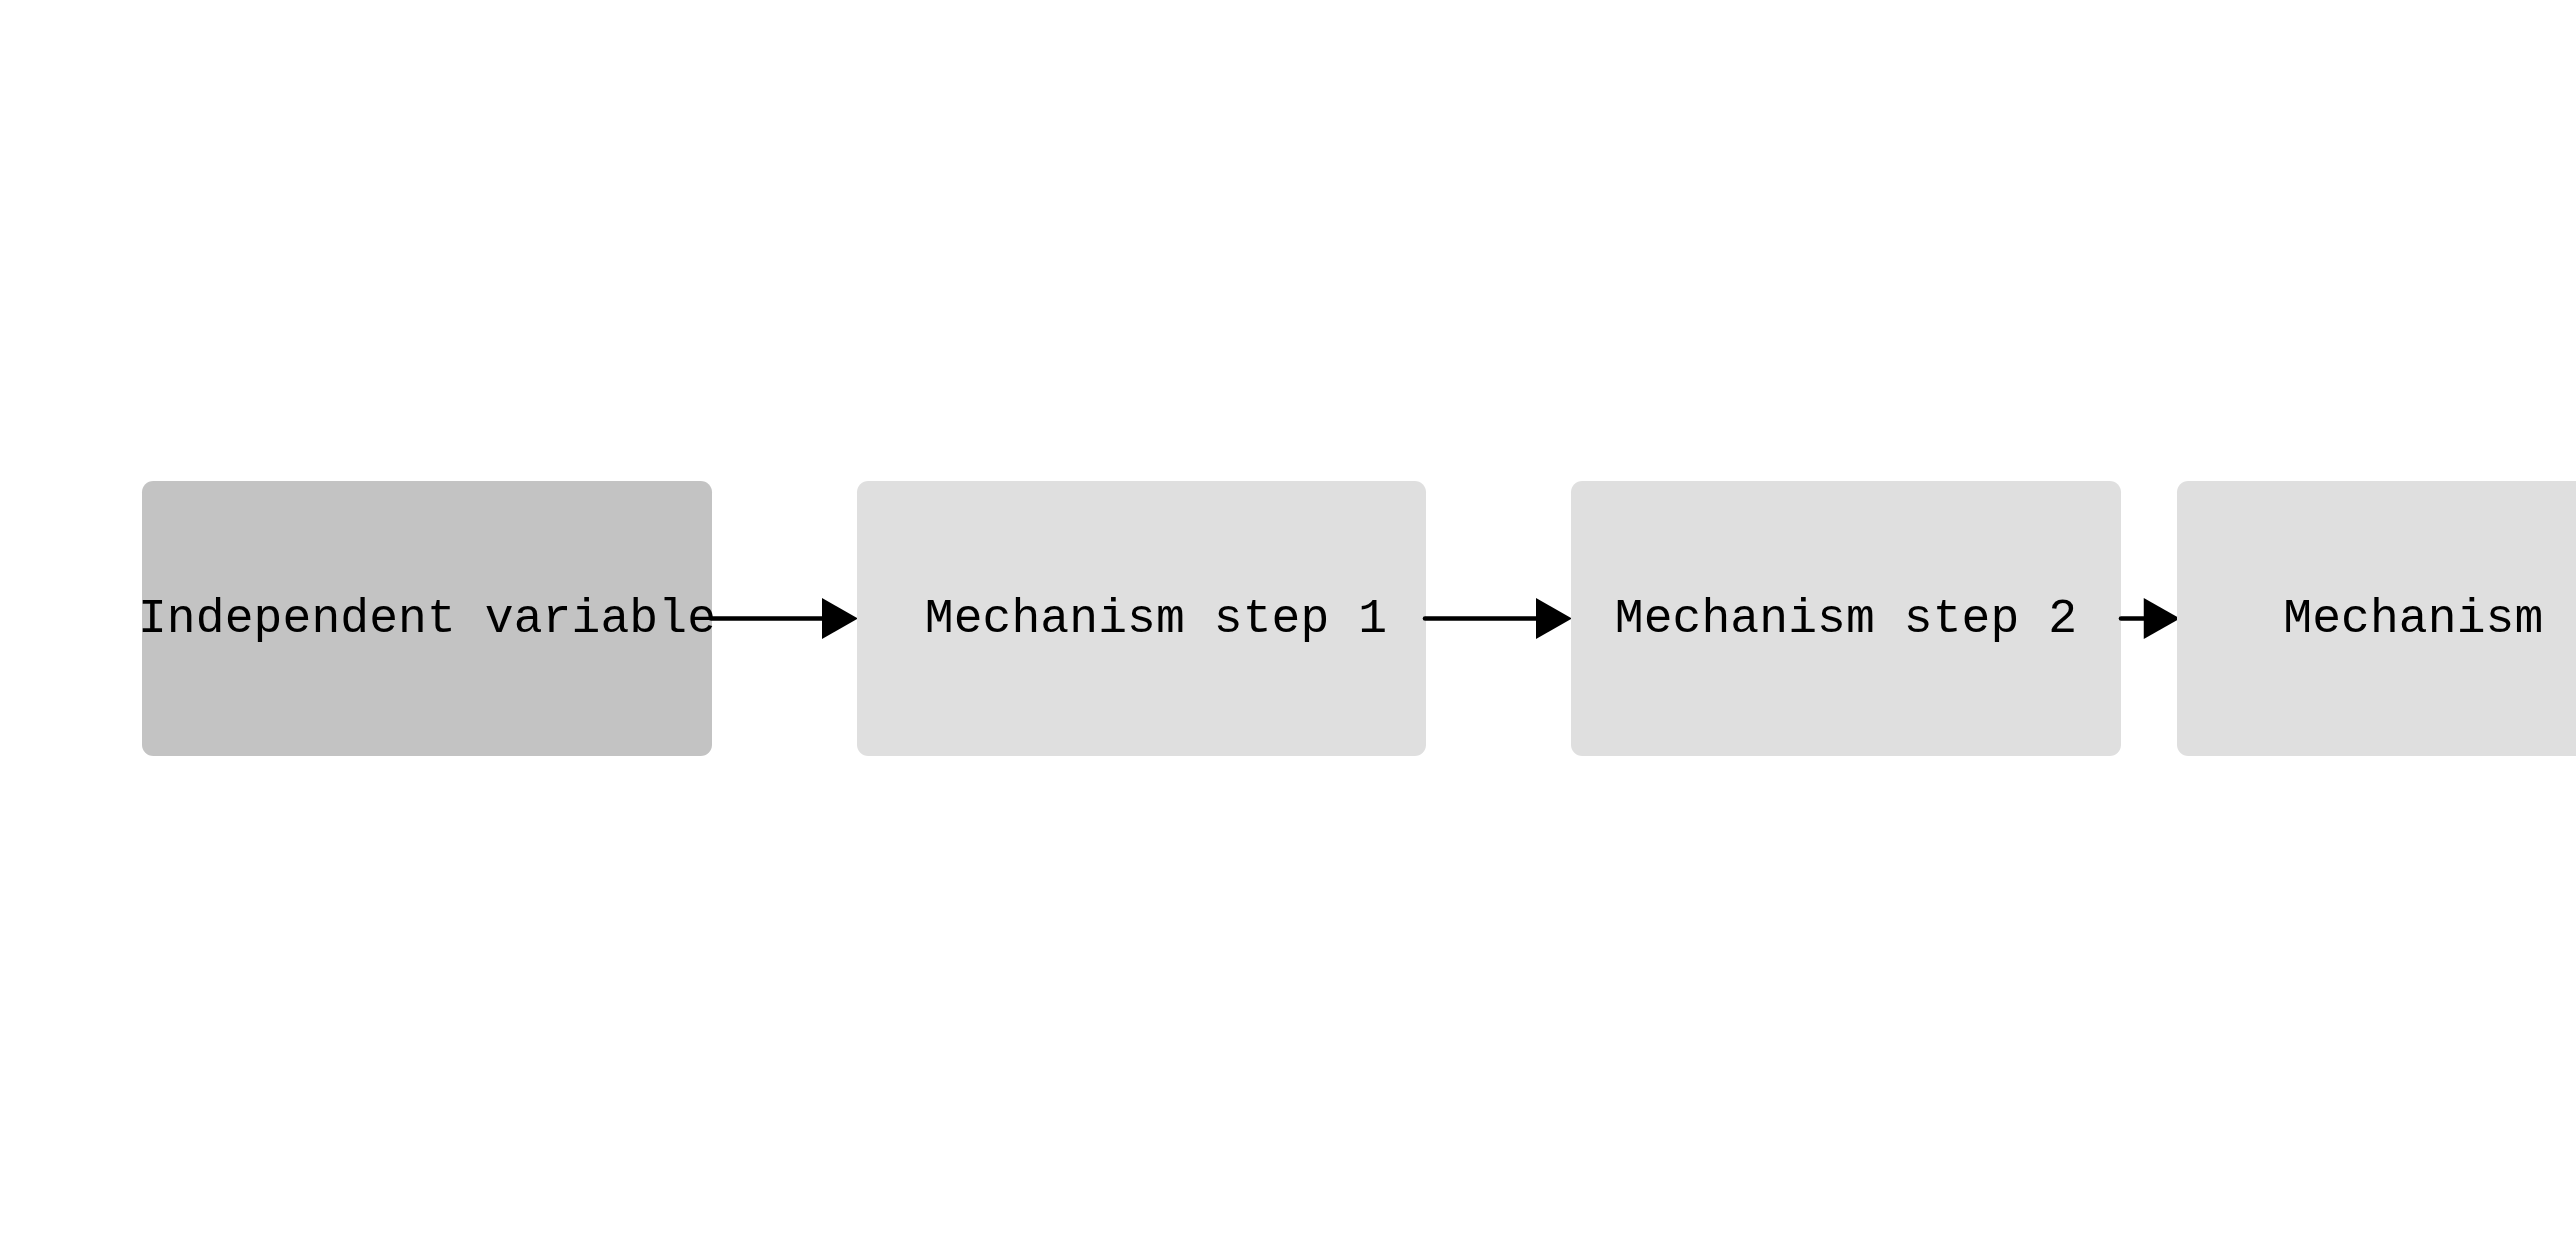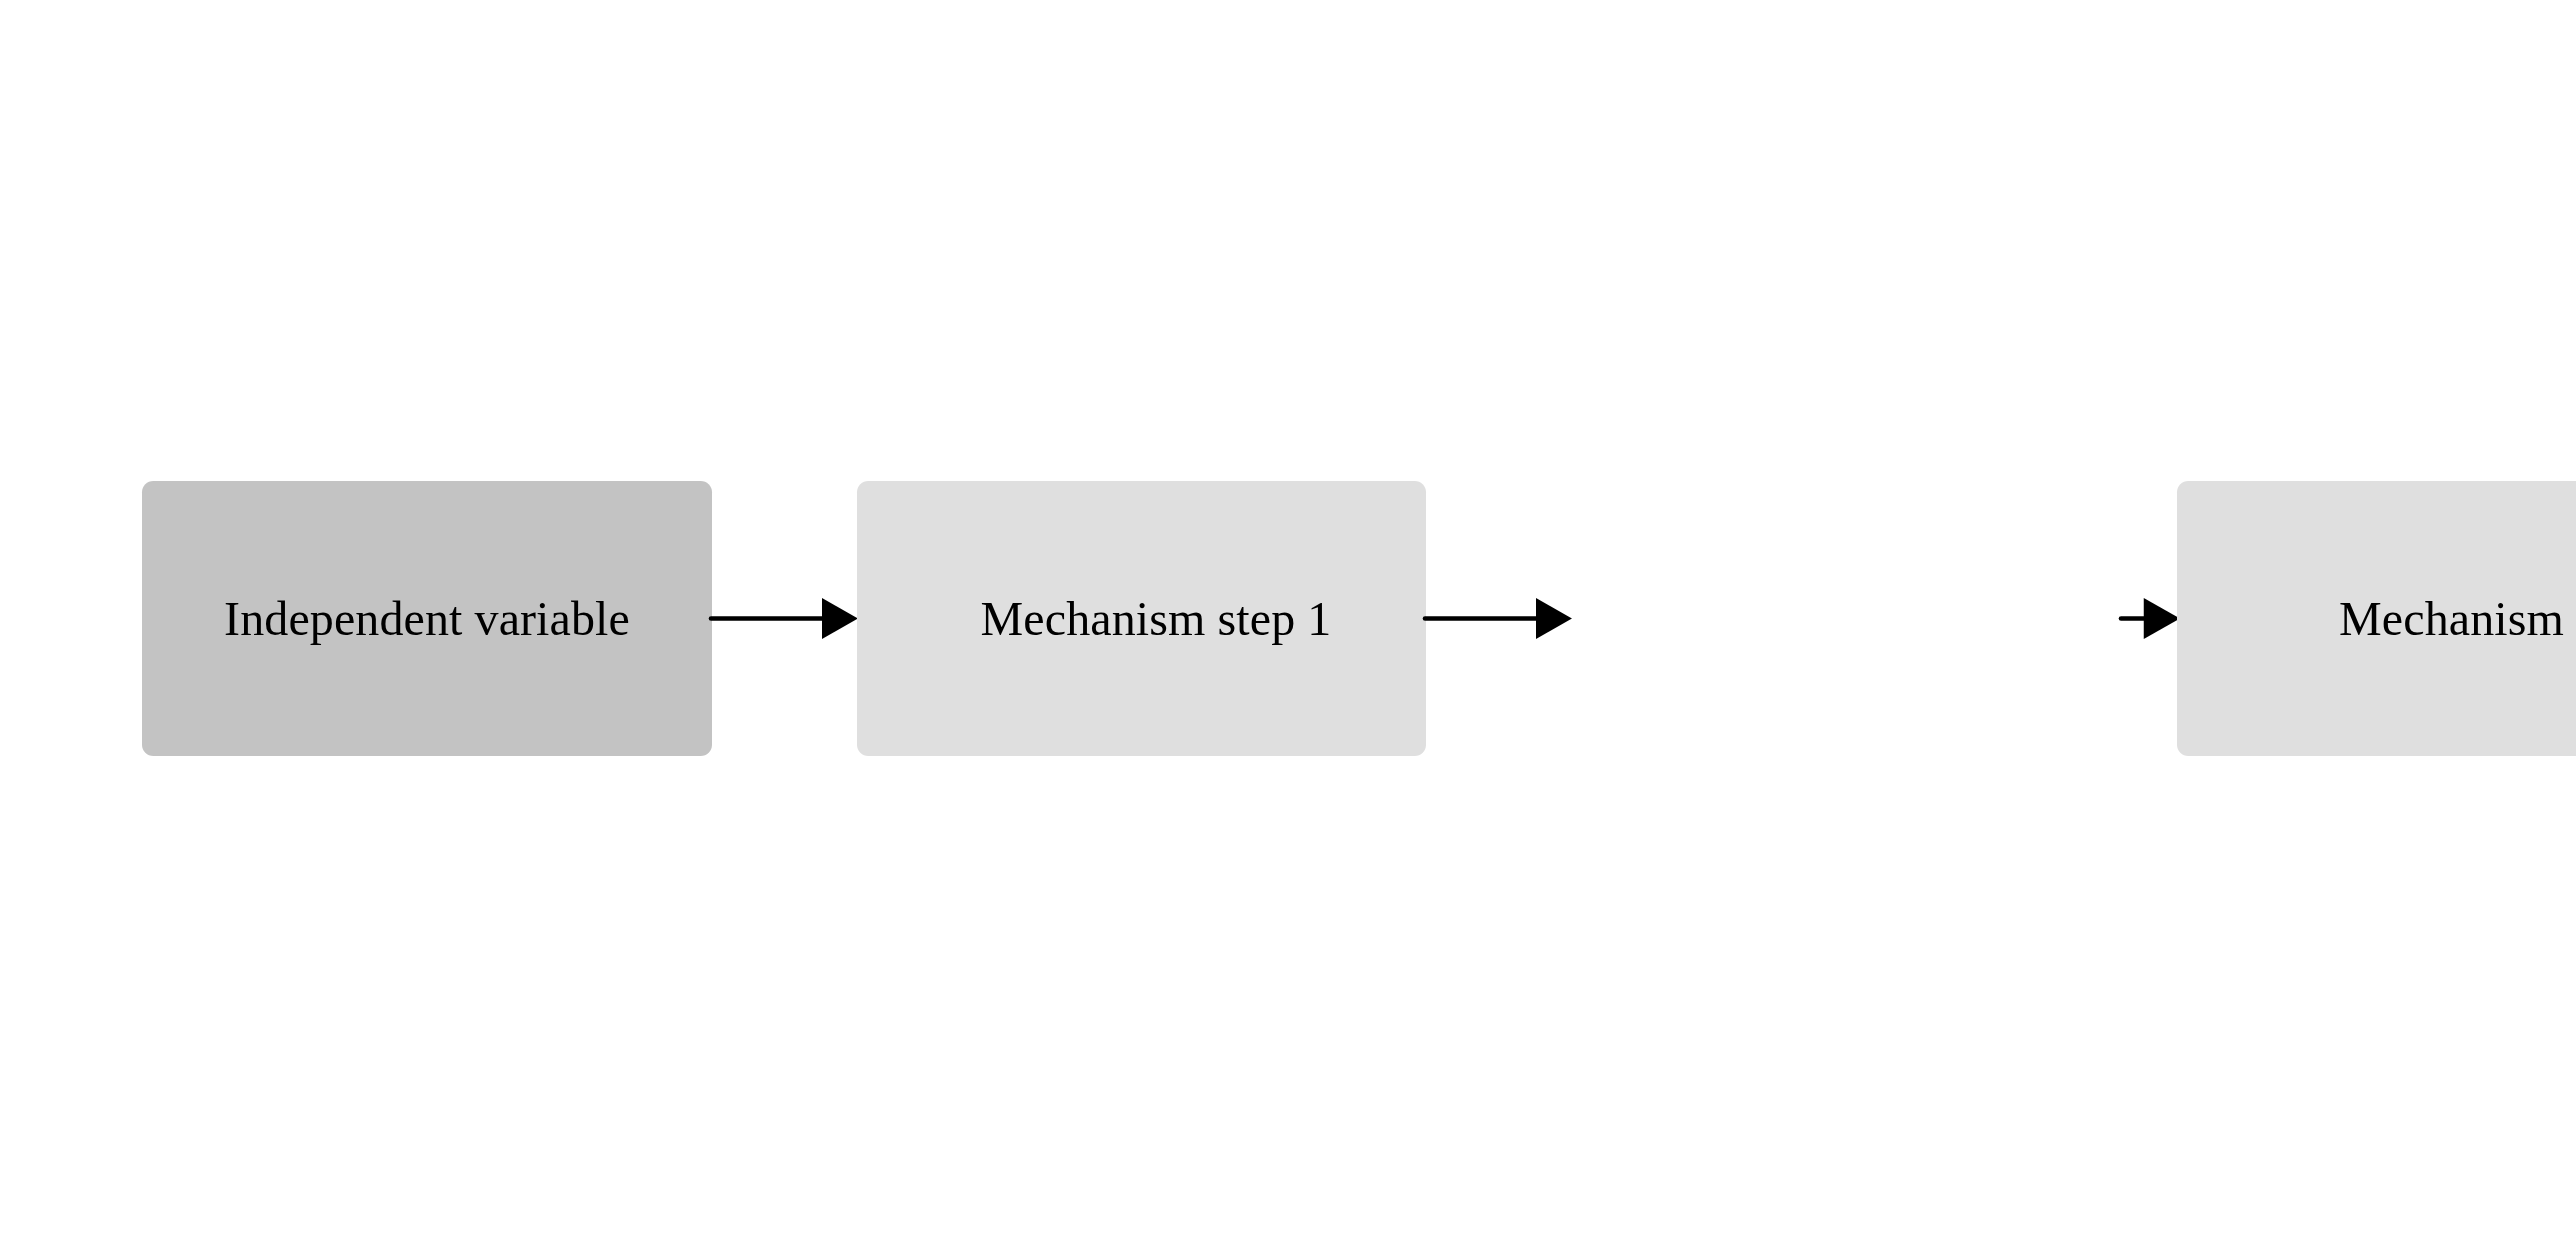--- a/index.html
+++ b/index.html
@@ -35,21 +35,21 @@
     top: 0;
     height: 275px;
     border-radius: 11.3px;
     display: flex;
     align-items: center;
     justify-content: center;
     box-sizing: border-box;
   }
 
   .node-label {
-    font-family: Liberation Serif, serif;
+    font-family: Liberation Mono, monospace;
     font-size: 48px;
     font-weight: 400;
     line-height: 1;
     color: #000000;
     letter-spacing: 0.1px;
     white-space: nowrap;
     text-align: left;
   }
 
   
@@ -100,20 +100,23 @@
       <span class="node-label">Mechanism step 1</span>
     </div>
 
     <div class="edge" id="edge-1">
       <svg viewBox="0 0 290 533" preserveAspectRatio="none">
         <line x1="2" y1="266.5" x2="222" y2="266.5" stroke="#000000" stroke-width="9" stroke-linecap="round"></line>
         <polygon points="218,227 288,266.5 218,306" fill="#000000"></polygon>
       </svg>
     </div>
 
+    <div class="node mechanism" id="node-2">
+      <span class="node-label">Mechanism step 2</span>
+    </div>
 
     <div class="edge" id="edge-2">
       <svg viewBox="0 0 118 533" preserveAspectRatio="none">
         <line x1="2" y1="266.5" x2="50" y2="266.5" stroke="#000000" stroke-width="9" stroke-linecap="round"></line>
         <polygon points="46,227 116,266.5 46,306" fill="#000000"></polygon>
       </svg>
     </div>
 
     <div class="node mechanism" id="node-3">
       <span class="node-label">Mechanism step 3</span>

